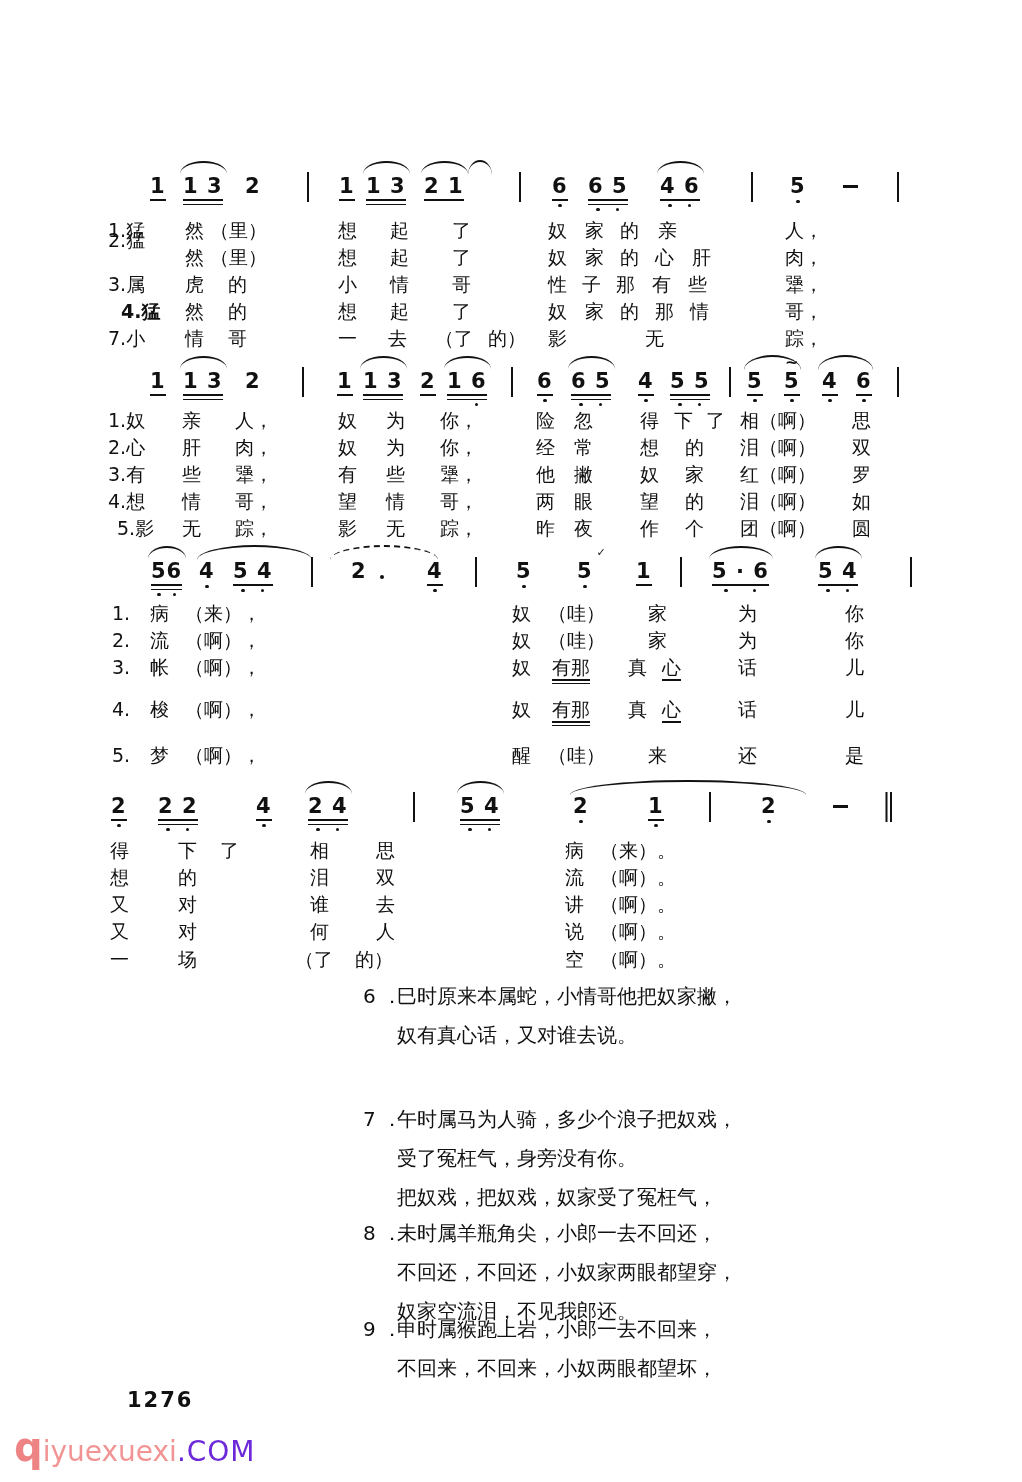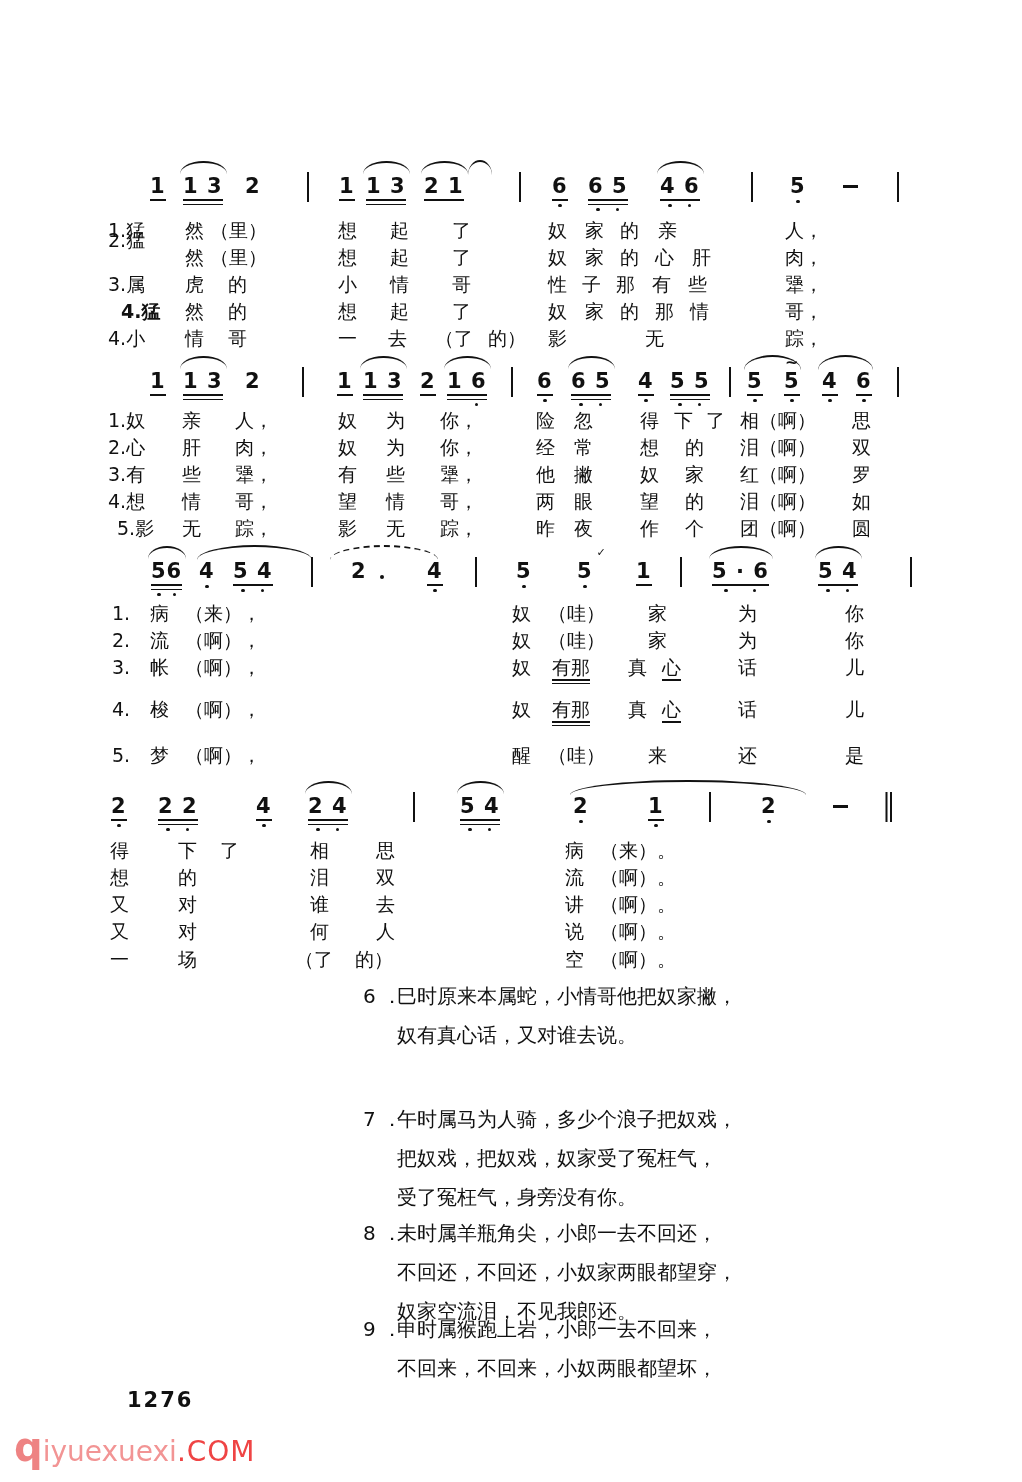--- a/index.html
+++ b/index.html
@@ -28,21 +28,21 @@
   .lul{height:1.7px;background:#111;margin-top:1.5px;}
   
   .verse{position:absolute;left:363px;width:460px;font:400 20px "DejaVu Sans",sans-serif;}
   .vnum{position:absolute;left:0;top:0;}
   .vline{margin-left:34px;height:39px;white-space:pre;}
   
   #pagenum{position:absolute;left:127px;top:1388px;font:700 21px "DejaVu Sans",sans-serif;letter-spacing:2px;}
   #watermark{position:absolute;left:14px;top:1424px;white-space:nowrap;}
   #wm-q{font:700 40px "DejaVu Sans",sans-serif;color:#ee8383;}
   #wm-body{font:400 28px "DejaVu Sans",sans-serif;color:#f29494;}
-  #wm-suffix{font:400 28px "DejaVu Sans",sans-serif;color:#ef4444;letter-spacing:1px;}
+  #wm-suffix{font:400 28px "DejaVu Sans",sans-serif;color:#6d28d9;letter-spacing:1px;}
 </style>
 </head>
 <body>
 
 <div id="page">
   <div id="score">
       <div class="note" style="left: 150px; top: 176px;">
         <span class="digit">1</span>
         <div class="ul"></div>
       </div>
@@ -159,21 +159,21 @@
       <div class="lyr" style="left: 228px; top: 301px;"><span>的</span></div>
       <div class="lyr" style="left: 338px; top: 301px;"><span>想</span></div>
       <div class="lyr" style="left: 390px; top: 301px;"><span>起</span></div>
       <div class="lyr" style="left: 452px; top: 301px;"><span>了</span></div>
       <div class="lyr" style="left: 548px; top: 301px;"><span>奴</span></div>
       <div class="lyr" style="left: 585px; top: 301px;"><span>家</span></div>
       <div class="lyr" style="left: 620px; top: 301px;"><span>的</span></div>
       <div class="lyr" style="left: 655px; top: 301px;"><span>那</span></div>
       <div class="lyr" style="left: 690px; top: 301px;"><span>情</span></div>
       <div class="lyr" style="left: 785px; top: 301px;"><span>哥，</span></div>
-      <div class="lyr" style="left: 108px; top: 328px;"><span>4.小</span></div>
+      <div class="lyr" style="left: 108px; top: 328px;"><span>7.小</span></div>
       <div class="lyr" style="left: 185px; top: 328px;"><span>情</span></div>
       <div class="lyr" style="left: 228px; top: 328px;"><span>哥</span></div>
       <div class="lyr" style="left: 338px; top: 328px;"><span>一</span></div>
       <div class="lyr" style="left: 388px; top: 328px;"><span>去</span></div>
       <div class="lyr" style="left: 435px; top: 328px;"><span>（了</span></div>
       <div class="lyr" style="left: 488px; top: 328px;"><span>的）</span></div>
       <div class="lyr" style="left: 548px; top: 328px;"><span>影</span></div>
       <div class="lyr" style="left: 645px; top: 328px;"><span>无</span></div>
       <div class="lyr" style="left: 785px; top: 328px;"><span>踪，</span></div>
       <div class="note" style="left: 150px; top: 371px;">
@@ -627,22 +627,22 @@
       <div class="lyr" style="left: 565px; top: 949px;"><span>空</span></div>
       <div class="lyr" style="left: 600px; top: 949px;"><span>（啊）。</span></div>
       <div class="verse" style="top: 983px;">
         <span class="vnum">6 ．</span>
         <div class="vline">巳时原来本属蛇，小情哥他把奴家撇，</div>
         <div class="vline">奴有真心话，又对谁去说。</div>
       </div>
       <div class="verse" style="top: 1106px;">
         <span class="vnum">7 ．</span>
         <div class="vline">午时属马为人骑，多少个浪子把奴戏，</div>
+        <div class="vline">受了冤枉气，身旁没有你。</div>
         <div class="vline">把奴戏，把奴戏，奴家受了冤枉气，</div>
-        <div class="vline">受了冤枉气，身旁没有你。</div>
       </div>
       <div class="verse" style="top: 1220px;">
         <span class="vnum">8 ．</span>
         <div class="vline">未时属羊瓶角尖，小郎一去不回还，</div>
         <div class="vline">不回还，不回还，小奴家两眼都望穿，</div>
         <div class="vline">奴家空流泪，不见我郎还。</div>
       </div>
       <div class="verse" style="top: 1316px;">
         <span class="vnum">9 ．</span>
         <div class="vline">申时属猴跑上岩，小郎一去不回来，</div>

